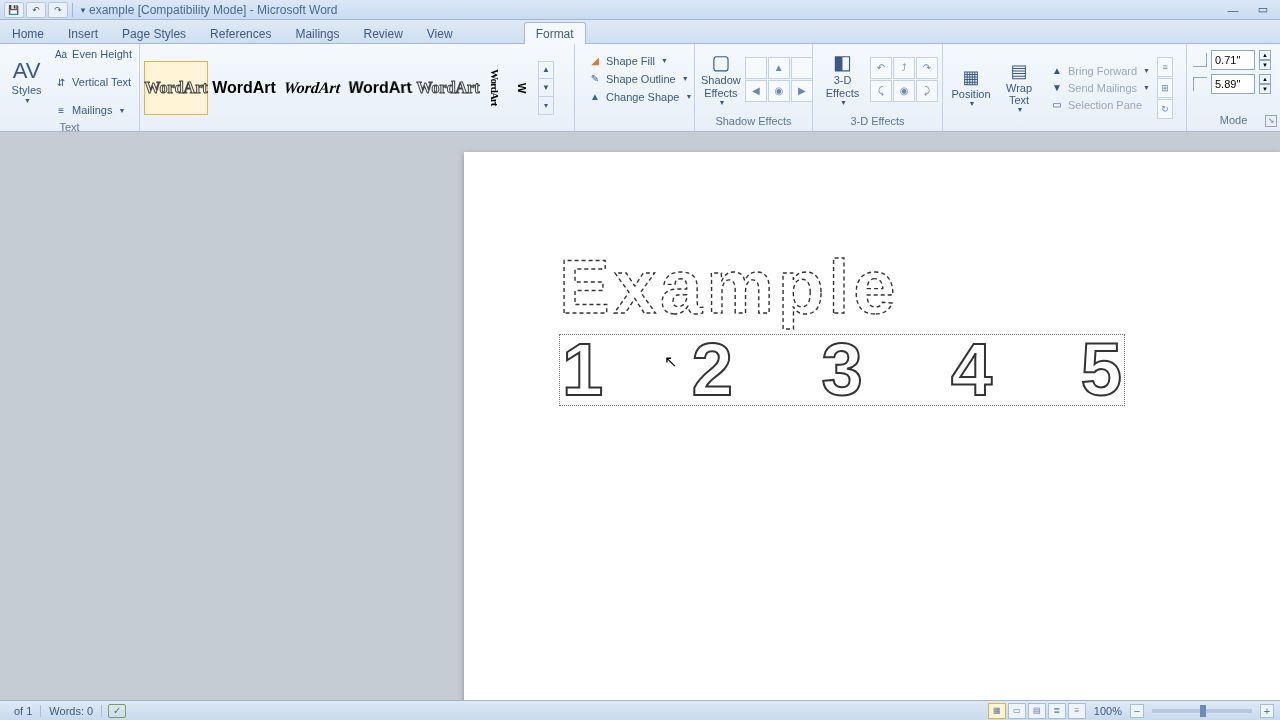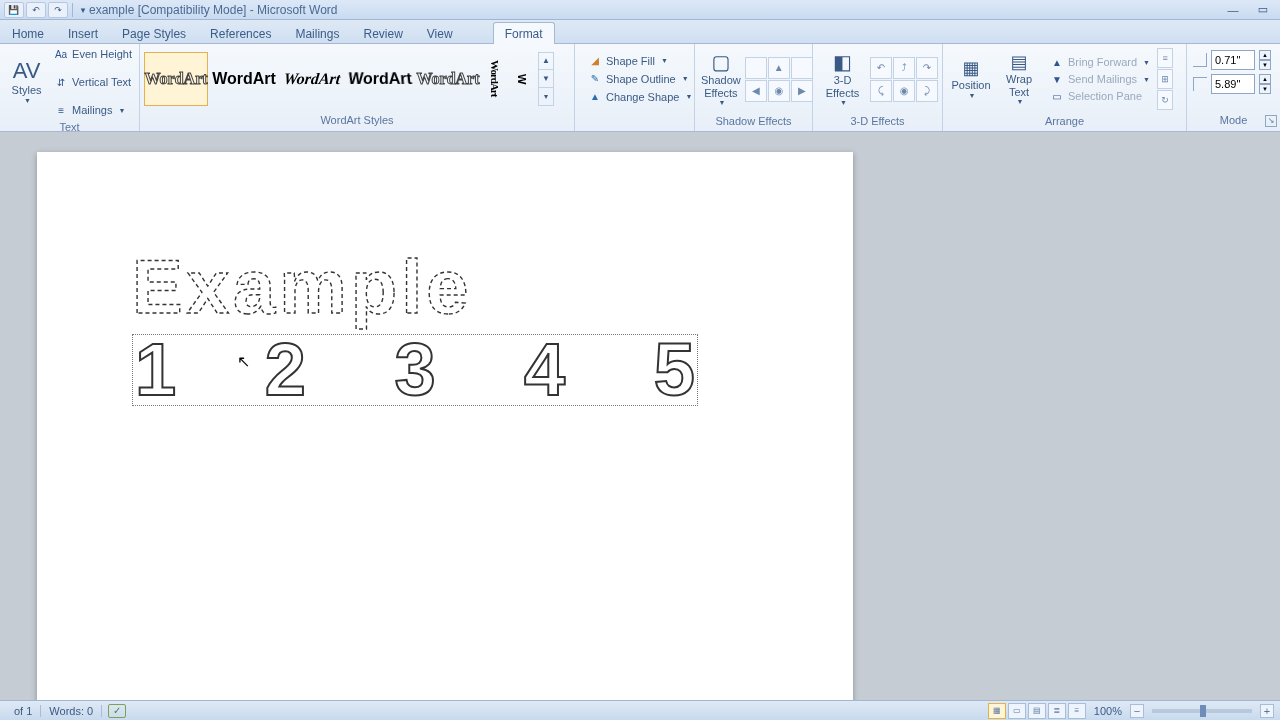--- a/index.html
+++ b/index.html
@@ -10,21 +10,21 @@
 .qat { display: flex; gap: 2px; align-items: center; }
 .qat-btn { width: 20px; height: 16px; background: #eaf1fa; border: 1px solid #b6c8df; border-radius: 2px; display: flex; align-items: center; justify-content: center; font-size: 9px; color: #3a5a85; }
 .qat-sep { width: 1px; height: 14px; background: #9fb6d4; margin: 0 2px; }
 .title-text { color: #4a6a92; font-size: 12px; }
 .winbtns { margin-left: auto; display: flex; gap: 12px; padding-right: 4px; }
 .winbtn { width: 18px; height: 14px; display: flex; align-items: center; justify-content: center; color: #3a5a85; font-size: 11px; }
 
 
 .tabstrip { height: 24px; background: linear-gradient(#dfe9f5,#cfdff1); display: flex; align-items: flex-end; border-bottom: 1px solid #a7b9d1; position: relative; }
 .tab { padding: 4px 11px 3px; color: #3b5c88; font-size: 12px; border: 1px solid transparent; border-bottom: none; margin-bottom: -1px; }
-.tab.active { background: #f5f9fd; border-color: #a7b9d1; border-top-left-radius: 3px; border-top-right-radius: 3px; }
+.tab.active { background: #f5f9fd; border-color: #a7b9d1; border-top-left-radius: 3px; border-top-right-radius: 3px; margin-left: 31px; }
 
 
 .ribbon { height: 88px; background: linear-gradient(#f5f9fd,#e8eff8); display: flex; border-bottom: 1px solid #a7b9d1; }
 .group { border-right: 1px solid #c3d2e6; display: flex; flex-direction: column; }
 .group-body { flex: 1; display: flex; align-items: center; padding: 2px 4px; }
 .group-label { height: 18px; text-align: center; color: #5a76a0; font-size: 11px; padding-top: 1px; position: relative; }
 .group-label .launcher { position: absolute; right: 3px; top: 2px; width: 12px; height: 12px; border: 1px solid #8fa6c5; font-size: 8px; line-height: 10px; text-align: center; color: #5a76a0; }
 
 
 .text-group { width: 140px; }
@@ -64,21 +64,21 @@
 
 
 .size-group .group-body { flex-direction: column; align-items: flex-start; gap: 4px; padding: 6px 6px 2px; }
 .dim { display: flex; align-items: center; gap: 4px; }
 .dim .di { width: 14px; height: 14px; border: 1px solid #8fa6c5; display: inline-block; }
 .dim input { width: 44px; height: 20px; font-size: 11px; border: 1px solid #8fa6c5; padding: 1px 3px; text-align: left; }
 .spin { width: 12px; display: flex; flex-direction: column; }
 .spin div { height: 10px; border: 1px solid #8fa6c5; font-size: 6px; line-height: 8px; text-align: center; background: #eef4fb; }
 
 
-.workspace { height: 568px; background: #c6ccd4; overflow: auto; display: flex; justify-content: flex-start; padding-top: 20px; padding-left: 37px; }
+.workspace { height: 568px; background: #c6ccd4; overflow: auto; display: flex; justify-content: flex-end; padding-top: 20px; }
 .page { width: 816px; height: 1056px; background: #fff; box-shadow: 0 2px 6px rgba(0,0,0,.3); position: relative; }
 
 
 .wa-example { position: absolute; left: 95px; top: 95px; }
 .dashed-text { font-family: Arial, sans-serif; font-weight: 900; font-size: 76px; letter-spacing: 4px; fill: none; stroke: #333; stroke-width: 1.4; stroke-dasharray: 4 3; }
 
 .wa-numbers { position: absolute; left: 95px; top: 182px; width: 566px; height: 72px; border: 1px dotted #7a7a7a; display: flex; justify-content: space-between; align-items: center; padding: 0 2px; }
 .wa-numbers span { font-family: Arial, sans-serif; font-weight: 900; font-size: 74px; color: transparent; -webkit-text-stroke: 2px #333; line-height: 1; }
 .cursor-arrow { position: absolute; left: 200px; top: 200px; font-size: 16px; color: #000; }
 
@@ -162,21 +162,20 @@
         <div class="style-item style-outline" style="font-family:'Comic Sans MS'">WordArt</div>
         <div class="style-item vert" style="width:22px">WordArt</div>
         <div class="style-item vert2">W</div>
         <div class="gallery-ctrl">
           <div>▲</div>
           <div>▼</div>
           <div>▾</div>
         </div>
       </div>
     </div>
-    <div class="group-label">WordArt Styles</div>
   </div>
 
   <div class="group" style="width:120px">
     <div class="group-body">
       <div class="shape-stack">
         <div class="smallbtn">
             <span class="i" style="color:#d07f2e">◢</span>
             <span>Shape Fill</span>
             <span class="dd-ar">▼</span>
           </div>
@@ -260,21 +259,20 @@
             <span class="i">▭</span>
             <span>Selection Pane</span>
           </div>
       </div>
       <div class="mini-col">
         <div class="mini">≡</div>
         <div class="mini">⊞</div>
         <div class="mini">↻</div>
       </div>
     </div>
-    <div class="group-label">Arrange</div>
   </div>
 
   <div class="group size-group" style="flex:1;border-right:none">
     <div class="group-body">
       <div class="dim">
         <span class="di" style="border-width:0 1px 1px 0"></span>
         <input value="0.71&quot;" style="">
         <div class="spin">
             <div>▲</div>
             <div>▼</div>

